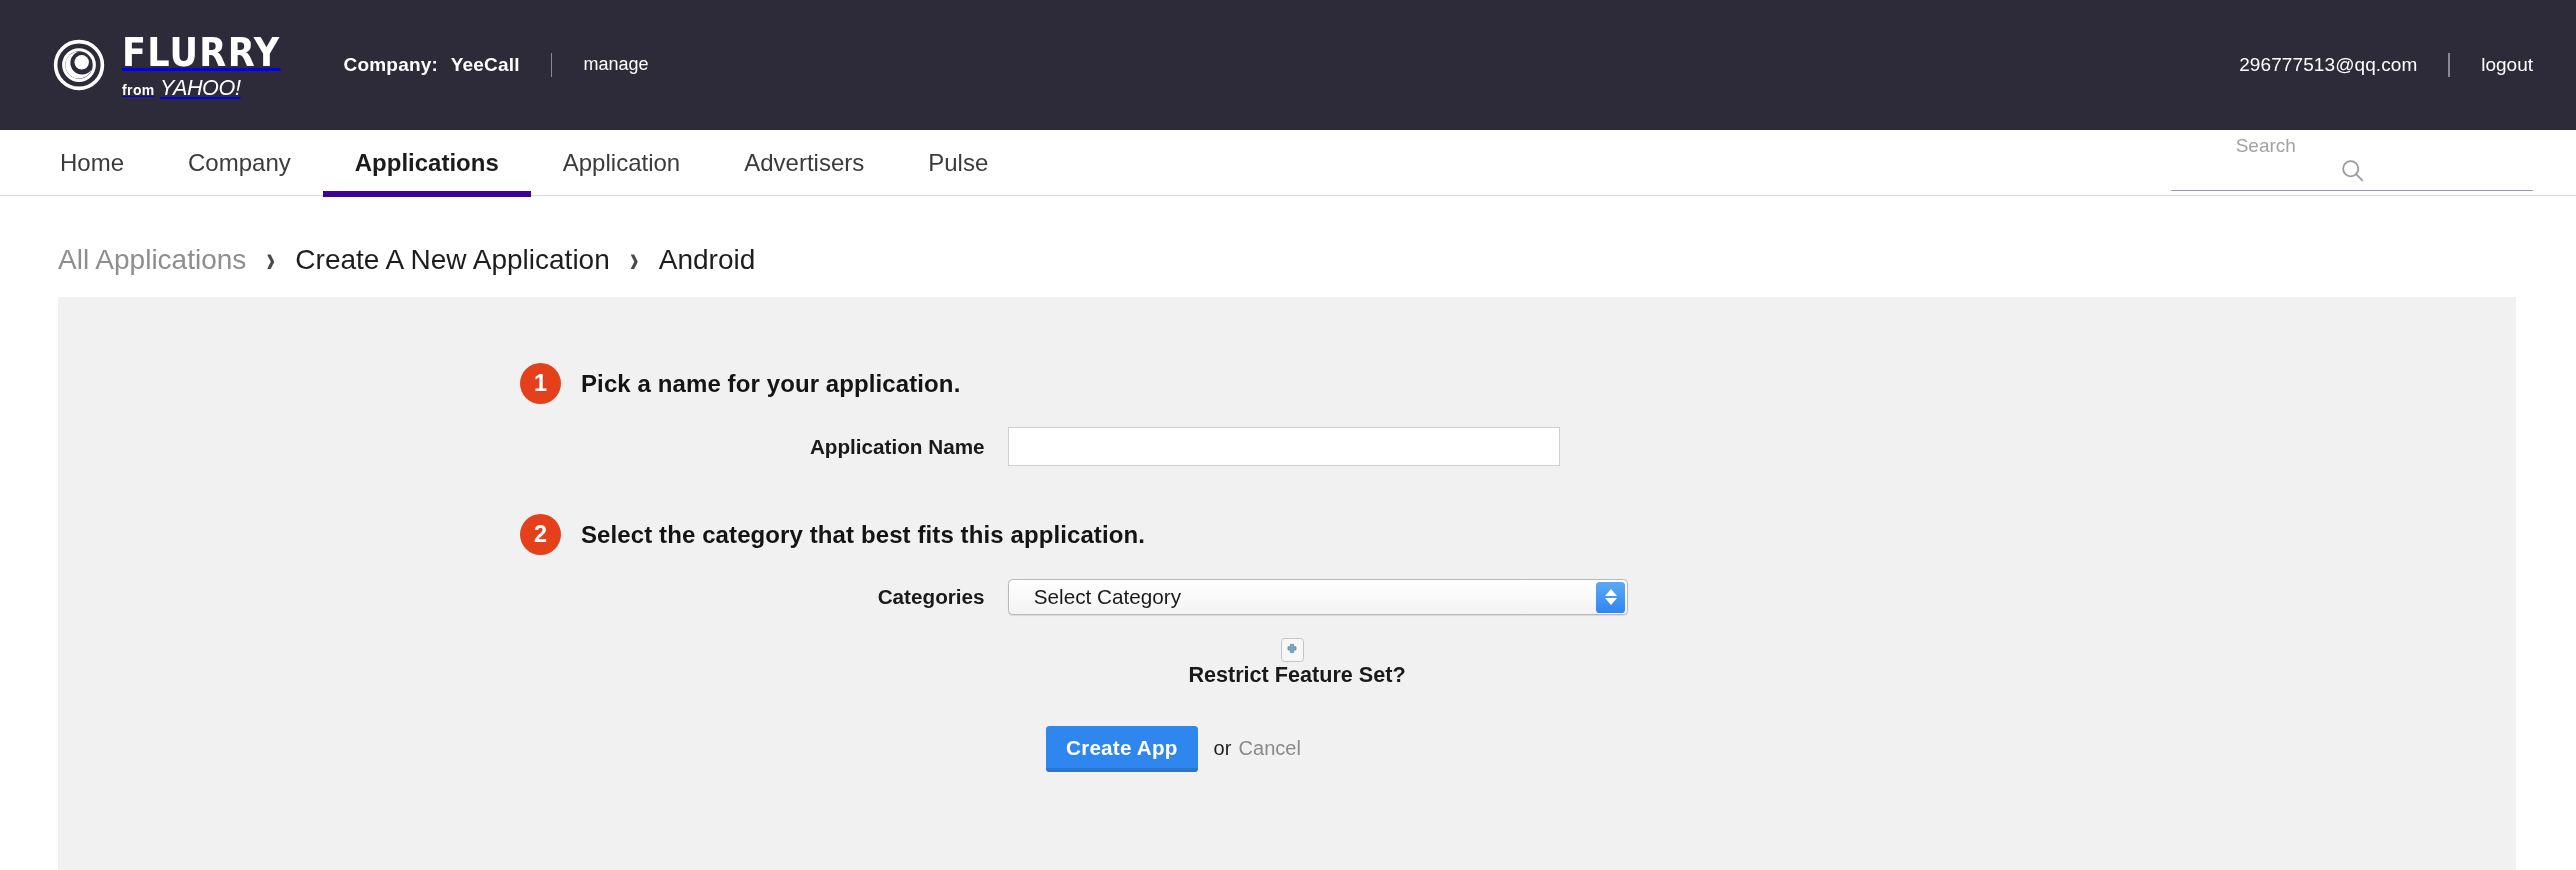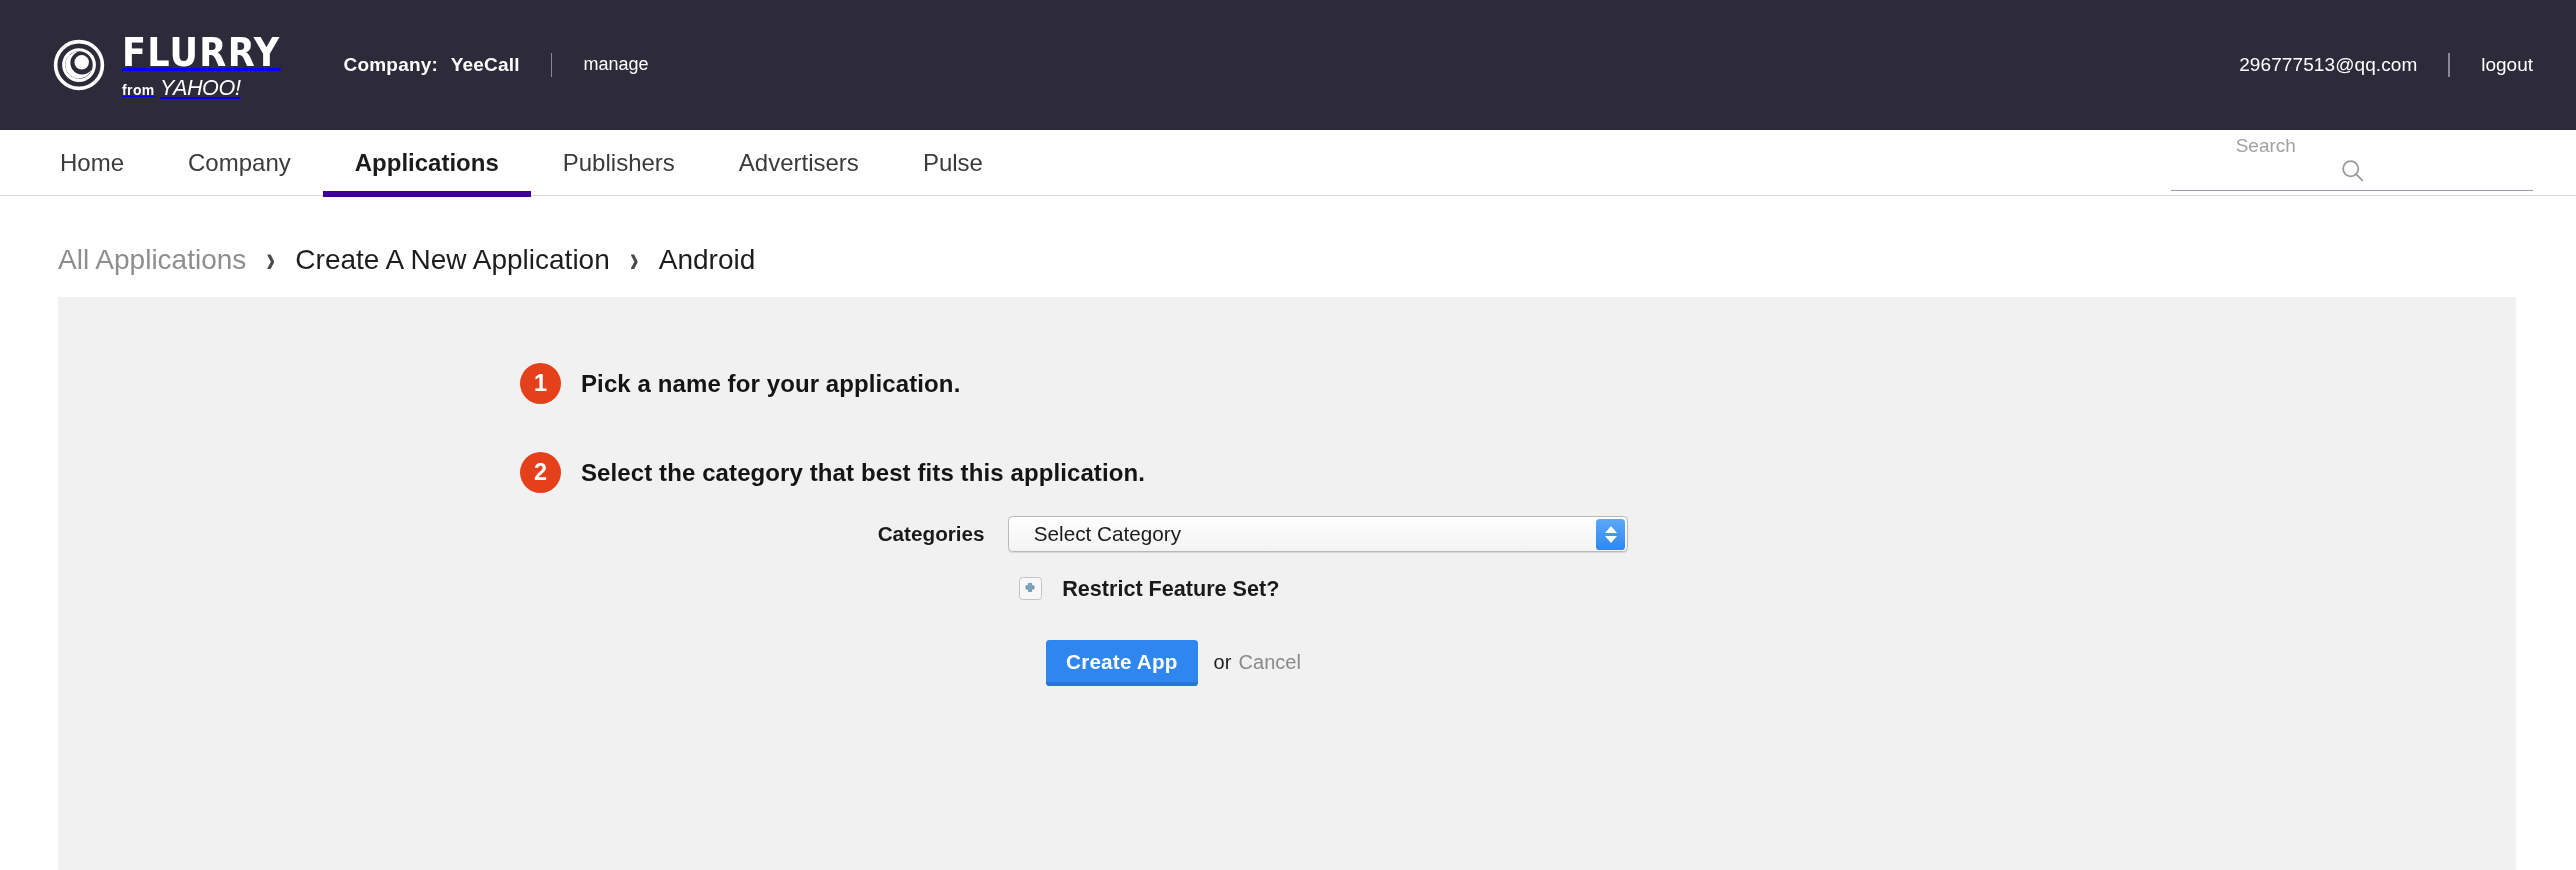--- a/index.html
+++ b/index.html
@@ -234,20 +234,21 @@
     gap: 2.7px;
   }
   .chev { width: 0; height: 0; border-left: 6.3px solid transparent; border-right: 6.3px solid transparent; }
   .chev.up { border-bottom: 7.2px solid #ffffff; }
   .chev.down { border-top: 7.2px solid #ffffff; }
 
   .check-row {
     display: flex;
     align-items: center;
     margin-top: 23.4px;
+    flex-direction: column;
   }
   .check-spacer { width: 950px; }
   .check-box {
     width: 23.4px; height: 23.4px;
     flex: 0 0 23.4px;
     margin-left: 10.8px;
     border: 0.9px solid #c4c4c4;
     border-radius: 3.6px;
     background: #f7f7f7;
     display: flex;
@@ -318,21 +319,21 @@
     <span class="account">296777513@qq.com</span>
     <span class="vbar"></span>
     <a class="logout" href="#">logout</a>
   </div>
 </div>
 
 <div class="navbar">
   <a class="nav-item" href="#">Home</a>
   <a class="nav-item" href="#">Company</a>
   <a class="nav-item active" href="#">Applications</a>
-  <a class="nav-item" href="#">Publishers</a>
+  <a class="nav-item" href="#">Application</a>
   <a class="nav-item" href="#">Advertisers</a>
   <a class="nav-item" href="#">Pulse</a>
 
   <div class="search-wrap">
     <input class="search-input" type="text" placeholder="Search" style="">
     <span class="search-icon">
       <svg viewBox="0 0 28 28" width="25" height="25" aria-hidden="true">
         <circle cx="12" cy="12" r="8.5" fill="none" stroke="#9a9a9a" stroke-width="2"></circle>
         <line x1="18" y1="18" x2="25" y2="25" stroke="#9a9a9a" stroke-width="2" stroke-linecap="round"></line>
       </svg>
@@ -348,20 +349,24 @@
   <span class="crumb">Android</span>
 </div>
 
 <div class="panel">
 
   <div class="step-row step-1">
     <span class="badge">1</span>
     <span class="step-title">Pick a name for your application.</span>
   </div>
 
+  <div class="field-row">
+    <span class="field-label">Application Name</span>
+    <input class="text-input" type="text" value="" style="">
+  </div>
 
   <div class="step-row step-2">
     <span class="badge">2</span>
     <span class="step-title">Select the category that best fits this application.</span>
   </div>
 
   <div class="field-row">
     <span class="field-label">Categories</span>
     <div class="select-box">
       <span class="select-value">Select Category</span>

